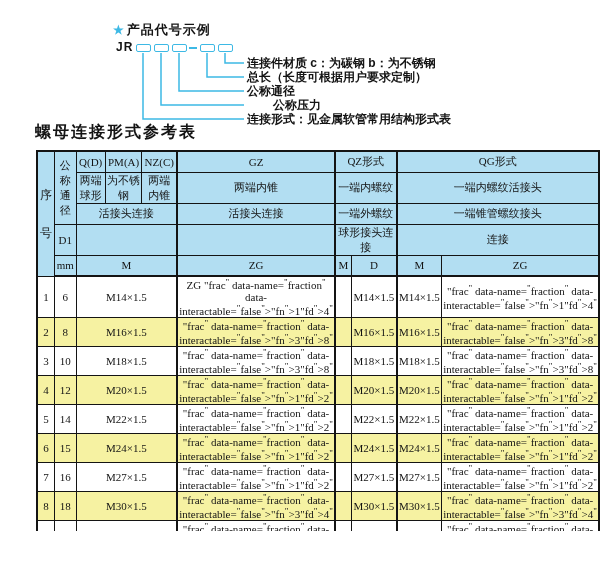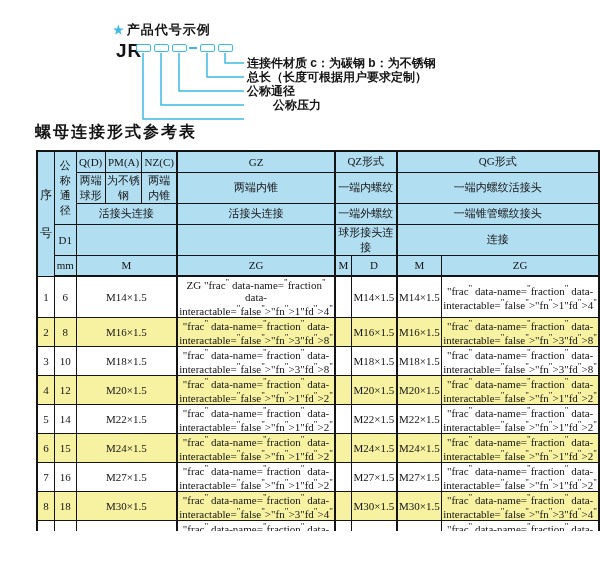--- a/index.html
+++ b/index.html
@@ -13,21 +13,21 @@
   html,body{background:#fff;}
   .page{
     position:relative;width:600px;height:531px;background:#ffffff;
     font-family:"Liberation Sans",sans-serif;color:var(--ink);overflow:hidden;
   }
 
   
   .diagram{position:absolute;left:0;top:0;width:600px;height:135px;}
   .diag-title{position:absolute;left:113px;top:21px;font-size:13px;font-weight:bold;letter-spacing:1px;}
   .star{color:var(--accent);margin-right:2px;font-size:12px;}
-  .jr{position:absolute;left:116px;top:40px;font-size:19px;font-weight:bold;letter-spacing:1px;}
+  .jr{position:absolute;left:116px;top:40px;font-size:12px;font-weight:bold;letter-spacing:1px;}
   .code-box{position:absolute;top:44px;width:15px;height:8px;border:1.5px solid var(--accent);border-radius:2px;background:#fff;}
   .code-dash{position:absolute;top:47px;width:8px;height:2px;background:var(--accent);}
   .diag-lines{position:absolute;left:0;top:0;}
   .diag-label{position:absolute;left:247px;height:14px;line-height:14px;font-size:12px;font-weight:bold;white-space:nowrap;}
 
   
   .table-title{
     position:absolute;left:35px;top:122px;
     font-family:"DejaVu Serif","Liberation Serif",serif;
     font-size:16px;font-weight:bold;letter-spacing:2px;
@@ -77,20 +77,21 @@
     <div class="code-box" style="left:154px;"></div>
     <div class="code-box" style="left:172px;"></div>
     <div class="code-dash" style="left:189px;"></div>
     <div class="code-box" style="left:200px;"></div>
     <div class="code-box" style="left:218px;"></div>
 
     <div class="diag-label" style="top:70px;">总长（长度可根据用户要求定制）</div>
     <div class="diag-label" style="top:56px;">连接件材质  c：为碳钢  b：为不锈钢</div>
     <div class="diag-label" style="top:84px;">公称通径</div>
     <div class="diag-label" style="top:98px;margin-left:26px;">公称压力</div>
+    <div class="diag-label" style="top:112px;">连接形式：见金属软管常用结构形式表</div>
   </div>
 
   <div class="table-title">螺母连接形式参考表</div>
 
   <table class="ref">
     <colgroup>
       <col style="width:31px">
         <col style="width:37px">
       <col style="width:61px">
         <col style="width:61px">

